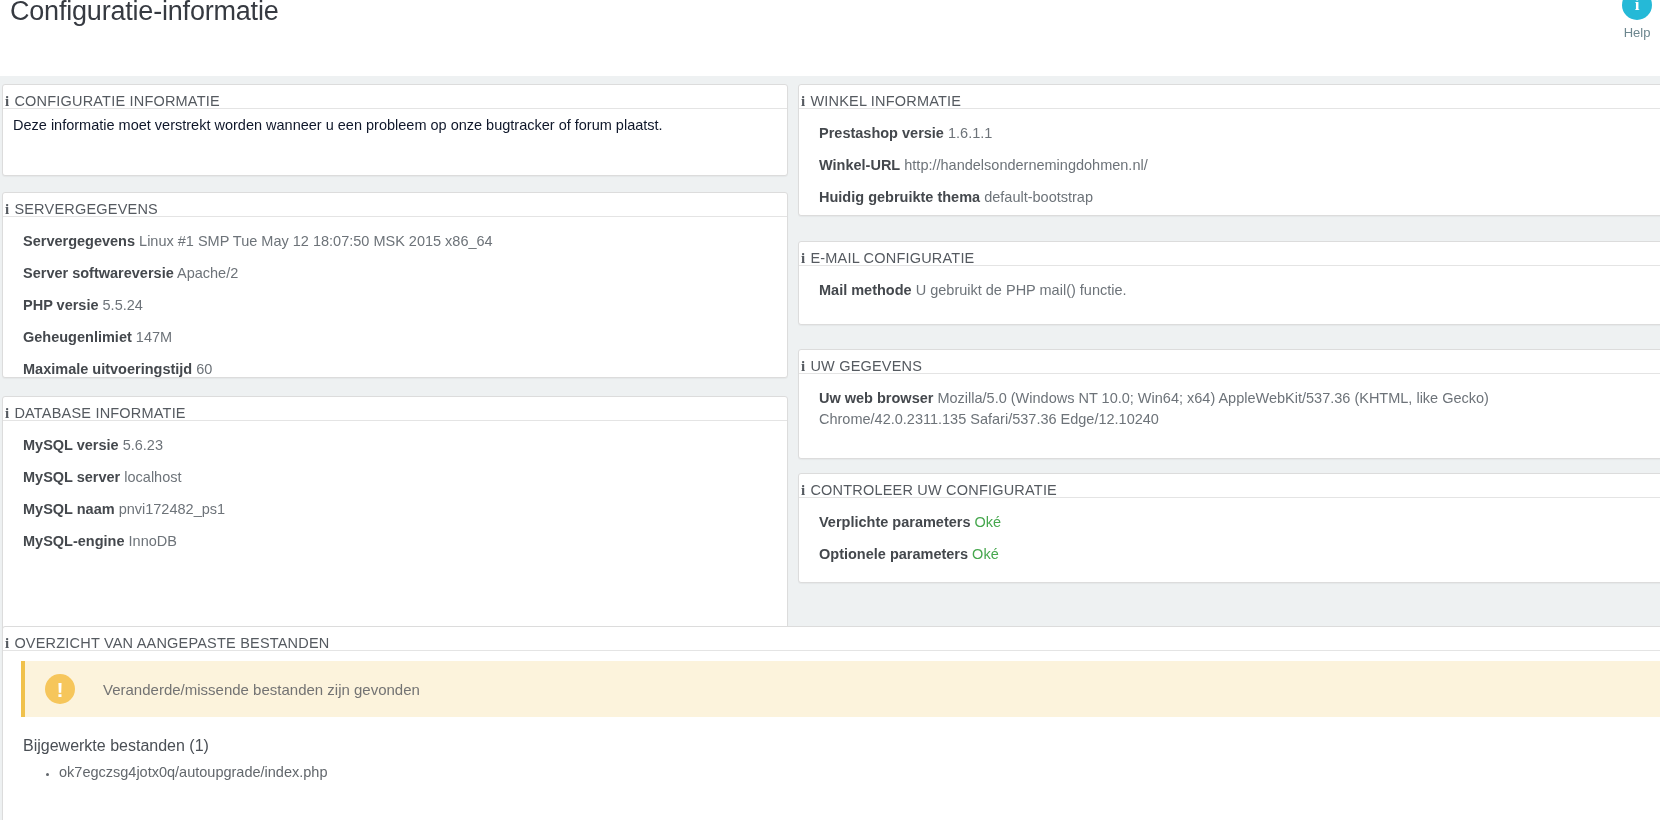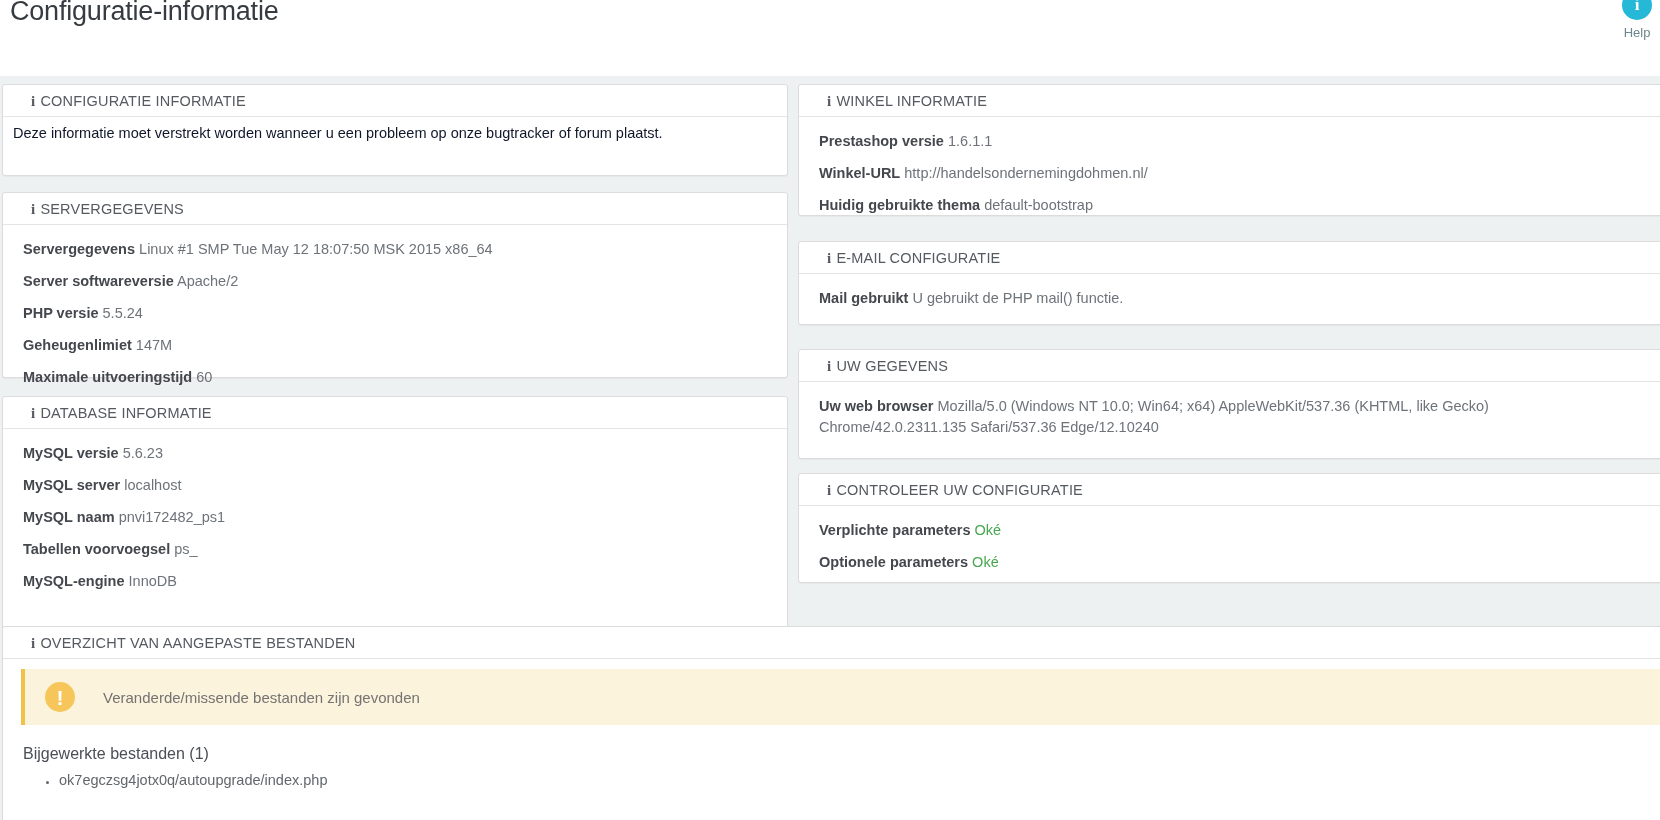--- a/index.html
+++ b/index.html
@@ -45,22 +45,22 @@
 
   
   .panel {
     position:absolute;
     background:#ffffff;
     border:1px solid #dcdcdc;
     border-radius:3px;
     box-shadow:0 1px 1px rgba(0,0,0,0.04);
   }
   .panel-head {
-    height:32px; line-height:32px;
-    padding:0 28px;
+    height:24px; line-height:32px;
+    padding:0 2px;
     border-bottom:1px solid #e4e4e4;
     font-size:14.5px; color:#555a60;
     letter-spacing:0.2px;
     white-space:nowrap; overflow:hidden;
     font-stretch:condensed;
   }
   .panel-head .ico-i {
     font-family:"Liberation Serif", serif;
     font-weight:bold; font-style:normal;
     font-size:15px; color:#555a60;
@@ -151,42 +151,41 @@
     </div>
 
     <div class="panel" id="panel-db">
       <div class="panel-head">
         <i class="ico-i">i</i><span>DATABASE INFORMATIE</span>
       </div>
       <div class="panel-body">
         <div class="kv"><b>MySQL versie</b> <span>5.6.23</span></div>
         <div class="kv"><b>MySQL server</b> <span>localhost</span></div>
         <div class="kv"><b>MySQL naam</b> <span>pnvi172482_ps1</span></div>
-        <div class="kv"><b>Tabellen voorvoegsel</b> <span>ps_</span></div>
         <div class="kv"><b>MySQL-engine</b> <span>InnoDB</span></div>
       </div>
     </div>
 
     <div class="panel" id="panel-shop">
       <div class="panel-head">
         <i class="ico-i">i</i><span>WINKEL INFORMATIE</span>
       </div>
       <div class="panel-body">
         <div class="kv"><b>Prestashop versie</b> <span>1.6.1.1</span></div>
         <div class="kv"><b>Winkel-URL</b> <span>http://handelsondernemingdohmen.nl/</span></div>
         <div class="kv"><b>Huidig gebruikte thema</b> <span>default-bootstrap</span></div>
       </div>
     </div>
 
     <div class="panel" id="panel-mail">
       <div class="panel-head">
         <i class="ico-i">i</i><span>E-MAIL CONFIGURATIE</span>
       </div>
       <div class="panel-body">
-        <div class="kv"><b>Mail gebruikt</b> <span>U gebruikt de PHP mail() functie.</span></div>
+        <div class="kv"><b>Mail methode</b> <span>U gebruikt de PHP mail() functie.</span></div>
       </div>
     </div>
 
     <div class="panel" id="panel-user">
       <div class="panel-head">
         <i class="ico-i">i</i><span>UW GEGEVENS</span>
       </div>
       <div class="panel-body">
         <div class="kv" style="max-width:752px;"><b>Uw web browser</b> <span>Mozilla/5.0 (Windows NT 10.0; Win64; x64) AppleWebKit/537.36 (KHTML, like Gecko) Chrome/42.0.2311.135 Safari/537.36 Edge/12.10240</span></div>
       </div>

